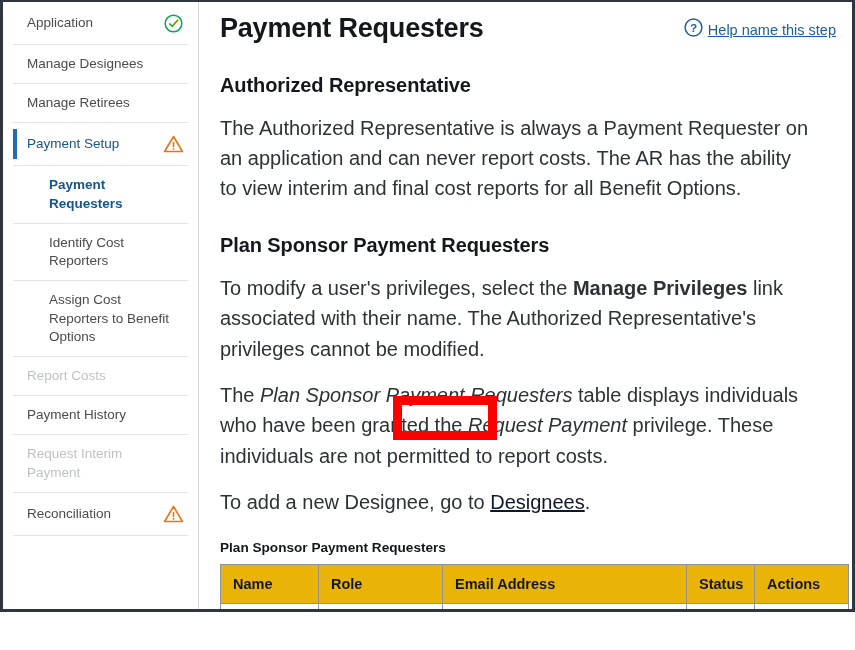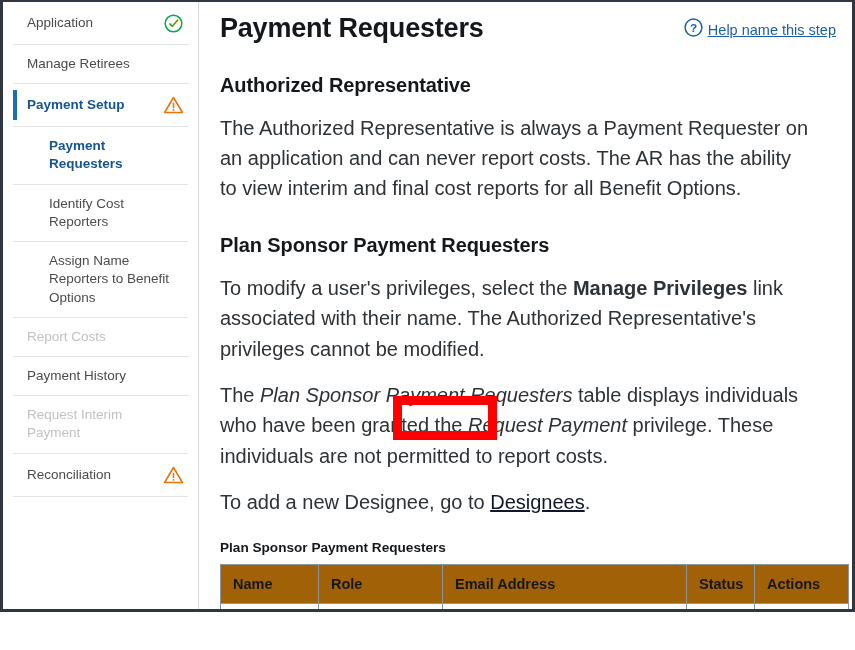--- a/index.html
+++ b/index.html
@@ -48,21 +48,21 @@
     font-size: 13.5px;
     line-height: 1.35;
   }
   .nav-item .label { flex: 1 1 auto; padding-right: 6px;}
   .nav-item.sub {
     padding-left: 36px;
   }
   .nav-item.disabled { color: #bfc2c5; }
   .nav-item.active {
     color: #14558f;
-    font-weight: bold;
+    font-weight: normal;
   }
   .nav-item.active-sub {
     color: #14558f;
     font-weight: bold;
   }
   .accent-bar {
     position: absolute;
     left: 0px;
     top: 6px;
     bottom: 6px;
@@ -149,21 +149,21 @@
   }
   table.data-table th,
   table.data-table td {
     border: 1px solid #8d959c;
     text-align: left;
     vertical-align: middle;
     font-size: 14px;
     color: #2d3237;
   }
   table.data-table th {
-    background: #a16207;
+    background: #eab308;
     font-weight: bold;
     color: #14181c;
     padding: 11px 12px;
     font-size: 14.5px;
   }
   table.data-table td {
     padding: 10px 12px;
     height: 60px;
     box-sizing: border-box;
     line-height: 1.45;
@@ -204,20 +204,23 @@
       <span class="label">Application</span>
       <span class="icon-slot">
         <svg width="21" height="21" viewBox="0 0 24 24" aria-hidden="true">
           <circle cx="12" cy="12" r="9.5" fill="none" stroke="#00a94f" stroke-width="1.7"></circle>
           <path d="M7.2 12.2 L10.6 15.4 L17.3 7.6" fill="none" stroke="#e2b400" stroke-width="2"></path>
           <path d="M7.4 12.0 L10.6 15.1 L17.0 7.7" fill="none" stroke="#00a94f" stroke-width="1.2"></path>
         </svg>
       </span>
     </div>
 
+    <div class="nav-item">
+      <span class="label">Manage Designees</span>
+    </div>
 
     <div class="nav-item">
       <span class="label">Manage Retirees</span>
     </div>
 
     <div class="nav-item active">
       <span class="accent-bar"></span>
       <span class="label">Payment Setup</span>
       <span class="icon-slot">
         <svg width="21" height="20" viewBox="0 0 24 22" aria-hidden="true">
@@ -230,21 +233,21 @@
 
     <div class="nav-item sub active-sub">
       <span class="label">Payment Requesters</span>
     </div>
 
     <div class="nav-item sub">
       <span class="label">Identify Cost Reporters</span>
     </div>
 
     <div class="nav-item sub">
-      <span class="label">Assign Name Reporters to Benefit Options</span>
+      <span class="label">Assign Cost Reporters to Benefit Options</span>
     </div>
 
     <div class="nav-item disabled">
       <span class="label">Report Costs</span>
     </div>
 
     <div class="nav-item">
       <span class="label">Payment History</span>
     </div>
 

